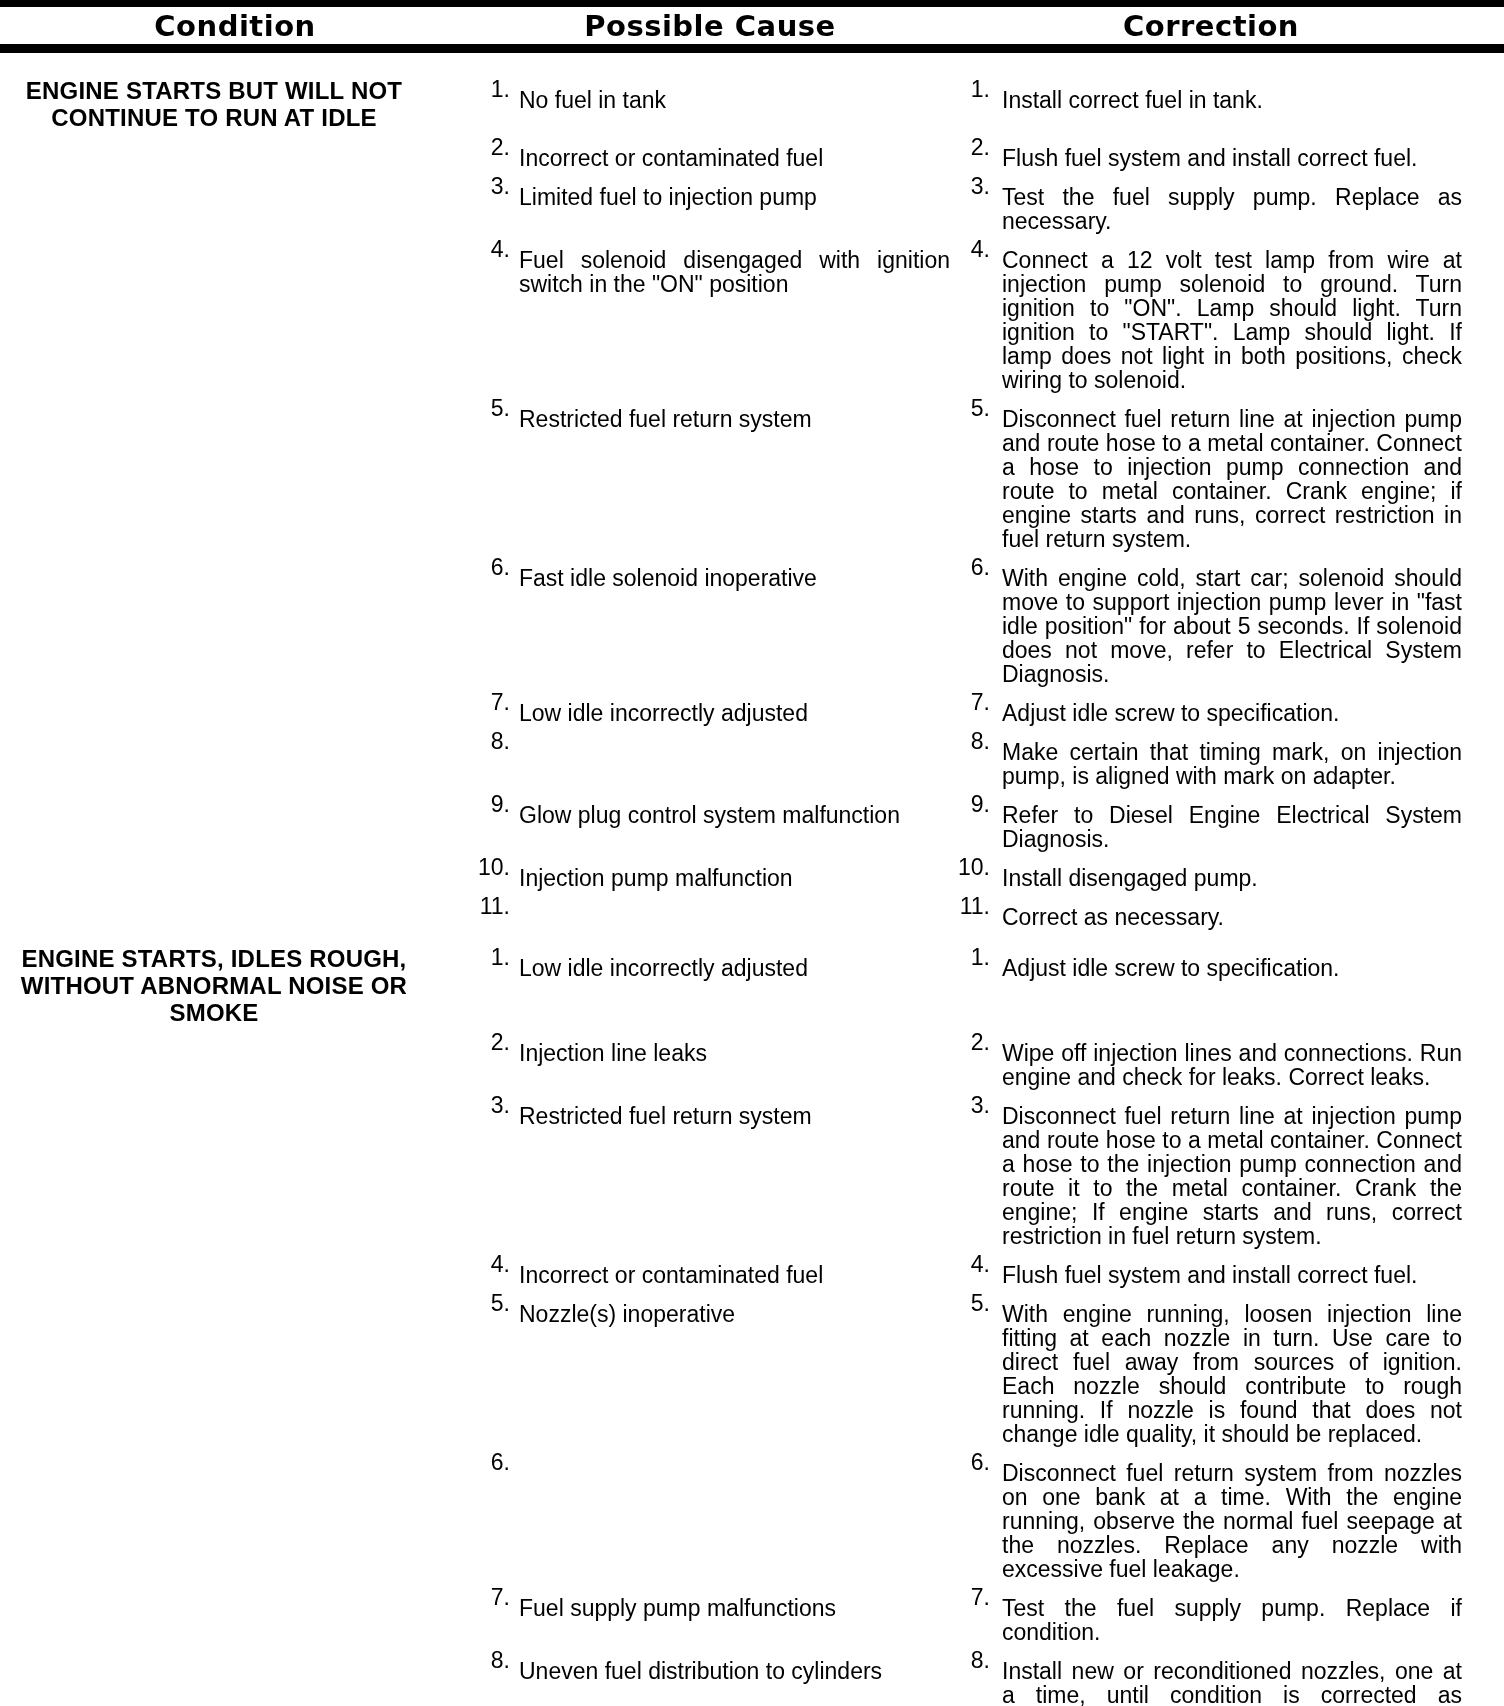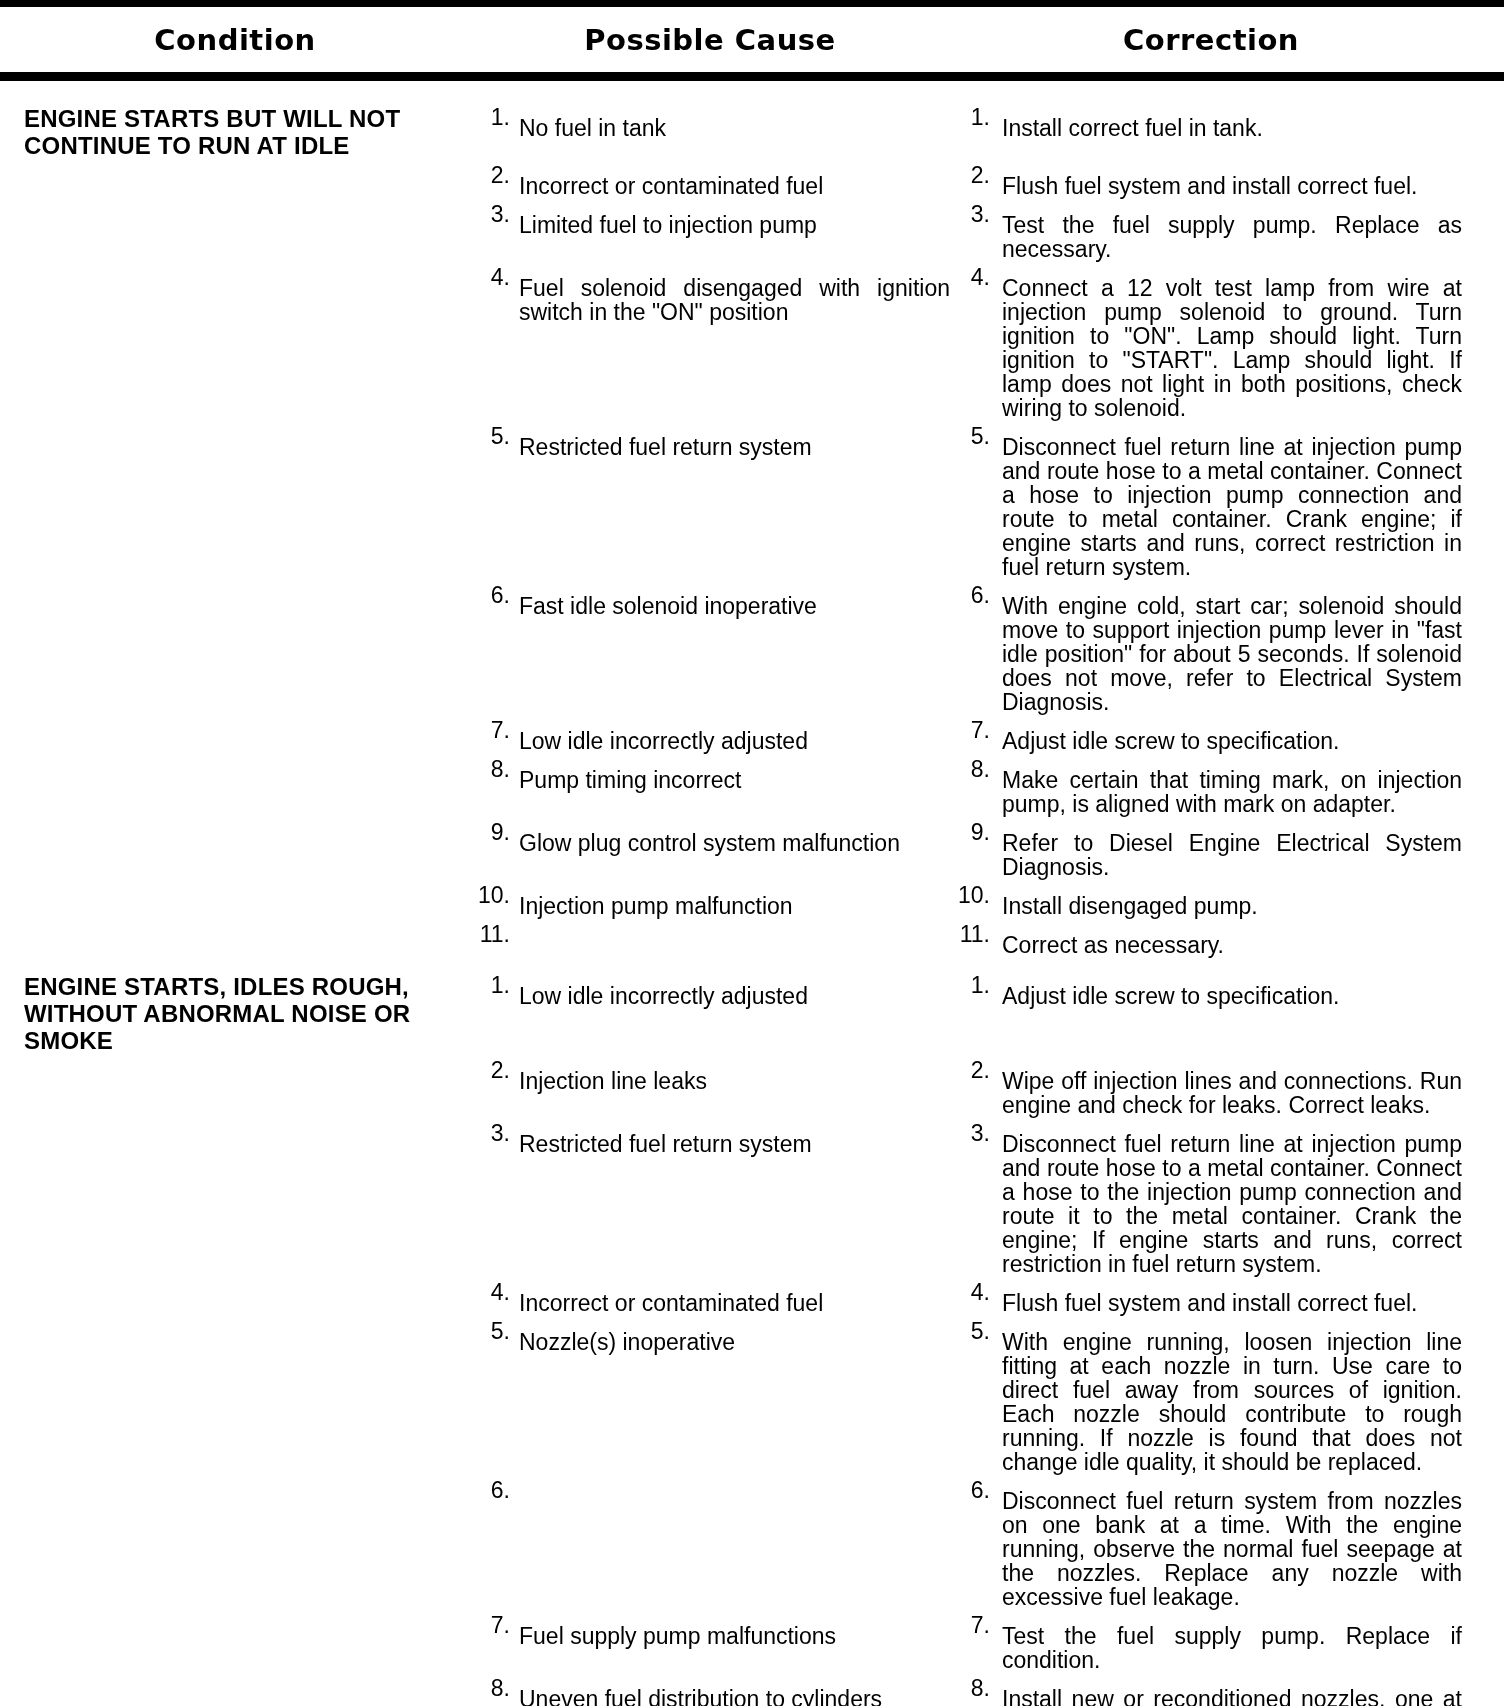--- a/index.html
+++ b/index.html
@@ -17,21 +17,21 @@
   }
   .top-bar {
     height: 7px;
     background: #000;
     width: 100%;
   }
   .header-row {
     display: grid;
     grid-template-columns: 470px 480px 1fr;
     align-items: center;
-    height: 65px;
+    height: 37px;
     padding-right: 32px;
   }
   .col-header {
     text-align: center;
     font-family: "DejaVu Sans", sans-serif;
     font-weight: bold;
     font-size: 29px;
     letter-spacing: 0.5px;
   }
   .header-rule {
@@ -51,23 +51,24 @@
   }
   .section + .section {
     margin-top: 16px;
   }
   .condition {
     grid-column: 1;
     grid-row: 1;
     font-weight: bold;
     font-size: 24px;
     line-height: 27px;
-    padding-left: 24px;
+    padding-left: 8px;
     max-width: 412px;
     letter-spacing: 0.2px;
+    text-align: center;
   }
   .cause-cell  { grid-column: 2; }
   .corr-cell   { grid-column: 3; }
   .item {
     display: grid;
     grid-template-columns: 40px 1fr;
     column-gap: 9px;
     font-size: 23px;
     line-height: 24px;
   }
@@ -159,21 +160,20 @@
     <span class="num">7.</span>
     <span class="item-text">Low idle incorrectly adjusted</span>
   </div>
   <div class="corr-cell item">
     <span class="num">7.</span>
     <span class="item-text">Adjust idle screw to specification.</span>
   </div>
 
   <div class="cause-cell item">
     <span class="num">8.</span>
-    <span class="item-text">Pump timing incorrect</span>
   </div>
   <div class="corr-cell item">
     <span class="num">8.</span>
     <span class="item-text">Make certain that timing mark, on injection pump, is aligned with mark on adapter.</span>
   </div>
 
   <div class="cause-cell item">
     <span class="num">9.</span>
     <span class="item-text">Glow plug control system malfunction</span>
   </div>

